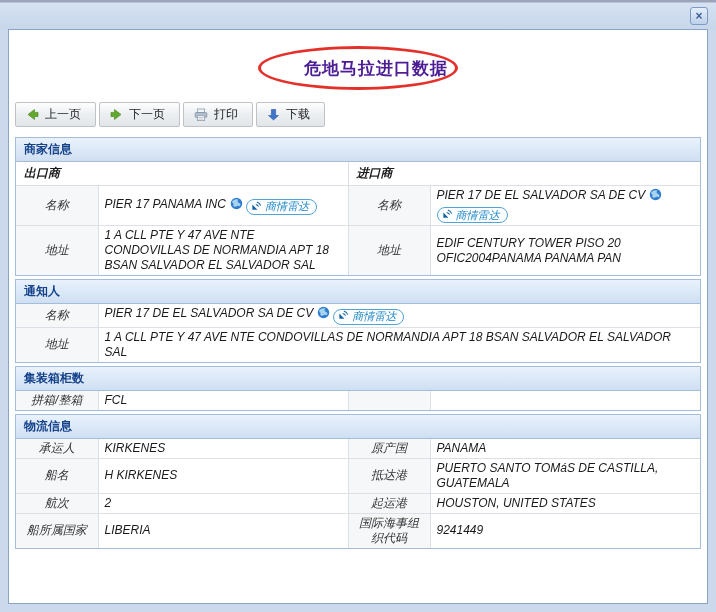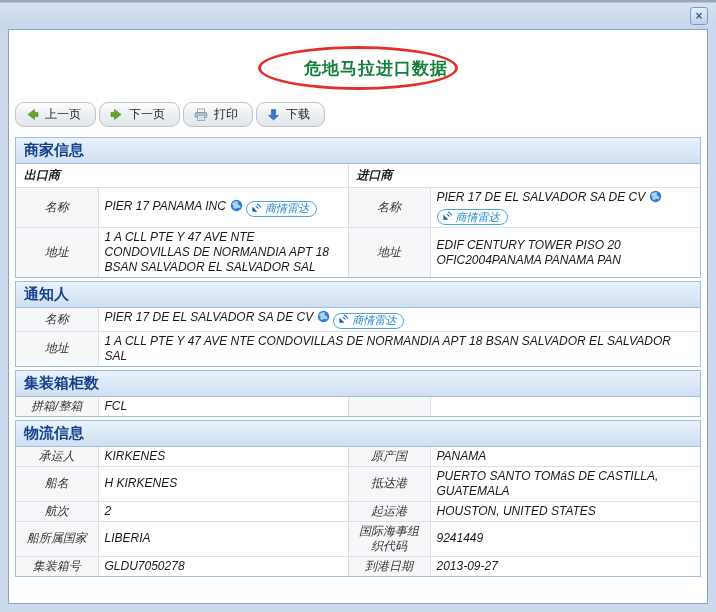--- a/index.html
+++ b/index.html
@@ -17,40 +17,40 @@
     background:linear-gradient(#e3eefb,#bed2ea);
     color:#3c5e94; font-weight:bold; font-size:12px; line-height:16px;
     text-align:center; cursor:pointer; padding:0;
   }
   .panel {
     position:absolute; left:8px; right:8px; top:29px; bottom:8px;
     background:#fff; border:1px solid #8ba4c6; overflow:hidden;
   }
   .title-row { position:relative; height:60px; margin-top:8px;
     display:flex; align-items:center; justify-content:center; }
-  .page-title { font-size:17px; font-weight:bold; color:#15803d; letter-spacing:1px; z-index:1;margin-left:36px; }
+  .page-title { font-size:17px; font-weight:bold; color:#4c1d95; letter-spacing:1px; z-index:1;margin-left:36px; }
   .red-ellipse {
     position:absolute; left:50%; top:50%; transform:translate(-50%,-50%);
     width:200px; height:44px; border:3px solid #e5302a; border-radius:50%;
   }
   .toolbar { display:flex; gap:3px; margin:4px 0 10px 6px; }
   .tb-btn {
     display:inline-flex; align-items:center; gap:6px;
-    border:1px solid #bfc3c8; border-radius:9px;
+    border:1px solid #bfc3c8; border-radius:2px;
     background:linear-gradient(#fefefe,#eceff2 48%,#e2e6ea);
     padding:3px 14px 3px 10px; font-size:12px; color:#222; cursor:pointer;
     font-family:inherit;
   }
   .tb-btn svg { display:block; }
   .content { padding:0 6px; }
   .section { border:1px solid #a3bddb; margin-bottom:3px; }
   .section-header {
     background:linear-gradient(#e9f2fc,#cfdff2);
     border-bottom:1px solid #a3bddb;
-    color:#15428b; font-weight:bold; font-size:15px; padding:3px 8px;
+    color:#15428b; font-weight:bold; font-size:12px; padding:3px 8px;
   }
   table { width:100%; border-collapse:collapse; table-layout:fixed;font-style:italic; }
   td { border:1px solid #dcdfe5; padding:2px 6px; background:#fff;
        vertical-align:middle; line-height:1.25; word-wrap:break-word; }
   td.lbl { background:#f6f7f9; text-align:center; color:#333; }
   td.subhead { font-weight:bold; padding:4px 8px; background:#fff; }
   col.c-lbl { width:82px; }
   col.c-val { width:250px; }
   tr td:first-child { border-left:none; }
   tr td:last-child { border-right:none; }
@@ -255,25 +255,19 @@
             <td>2</td>
             <td class="lbl">起运港</td>
             <td>HOUSTON, UNITED STATES</td>
           </tr>
           <tr>
             <td class="lbl">船所属国家</td>
             <td>LIBERIA</td>
             <td class="lbl">国际海事组织代码</td>
             <td>9241449</td>
           </tr>
-          <tr>
-            <td class="lbl">集装箱号</td>
-            <td>GLDU7050278</td>
-            <td class="lbl">到港日期</td>
-            <td>2013-09-27</td>
-          </tr>
         </tbody>
           </table>
       </div>
 
     </div>
   </div>
 </div>
 
 </body></html>

